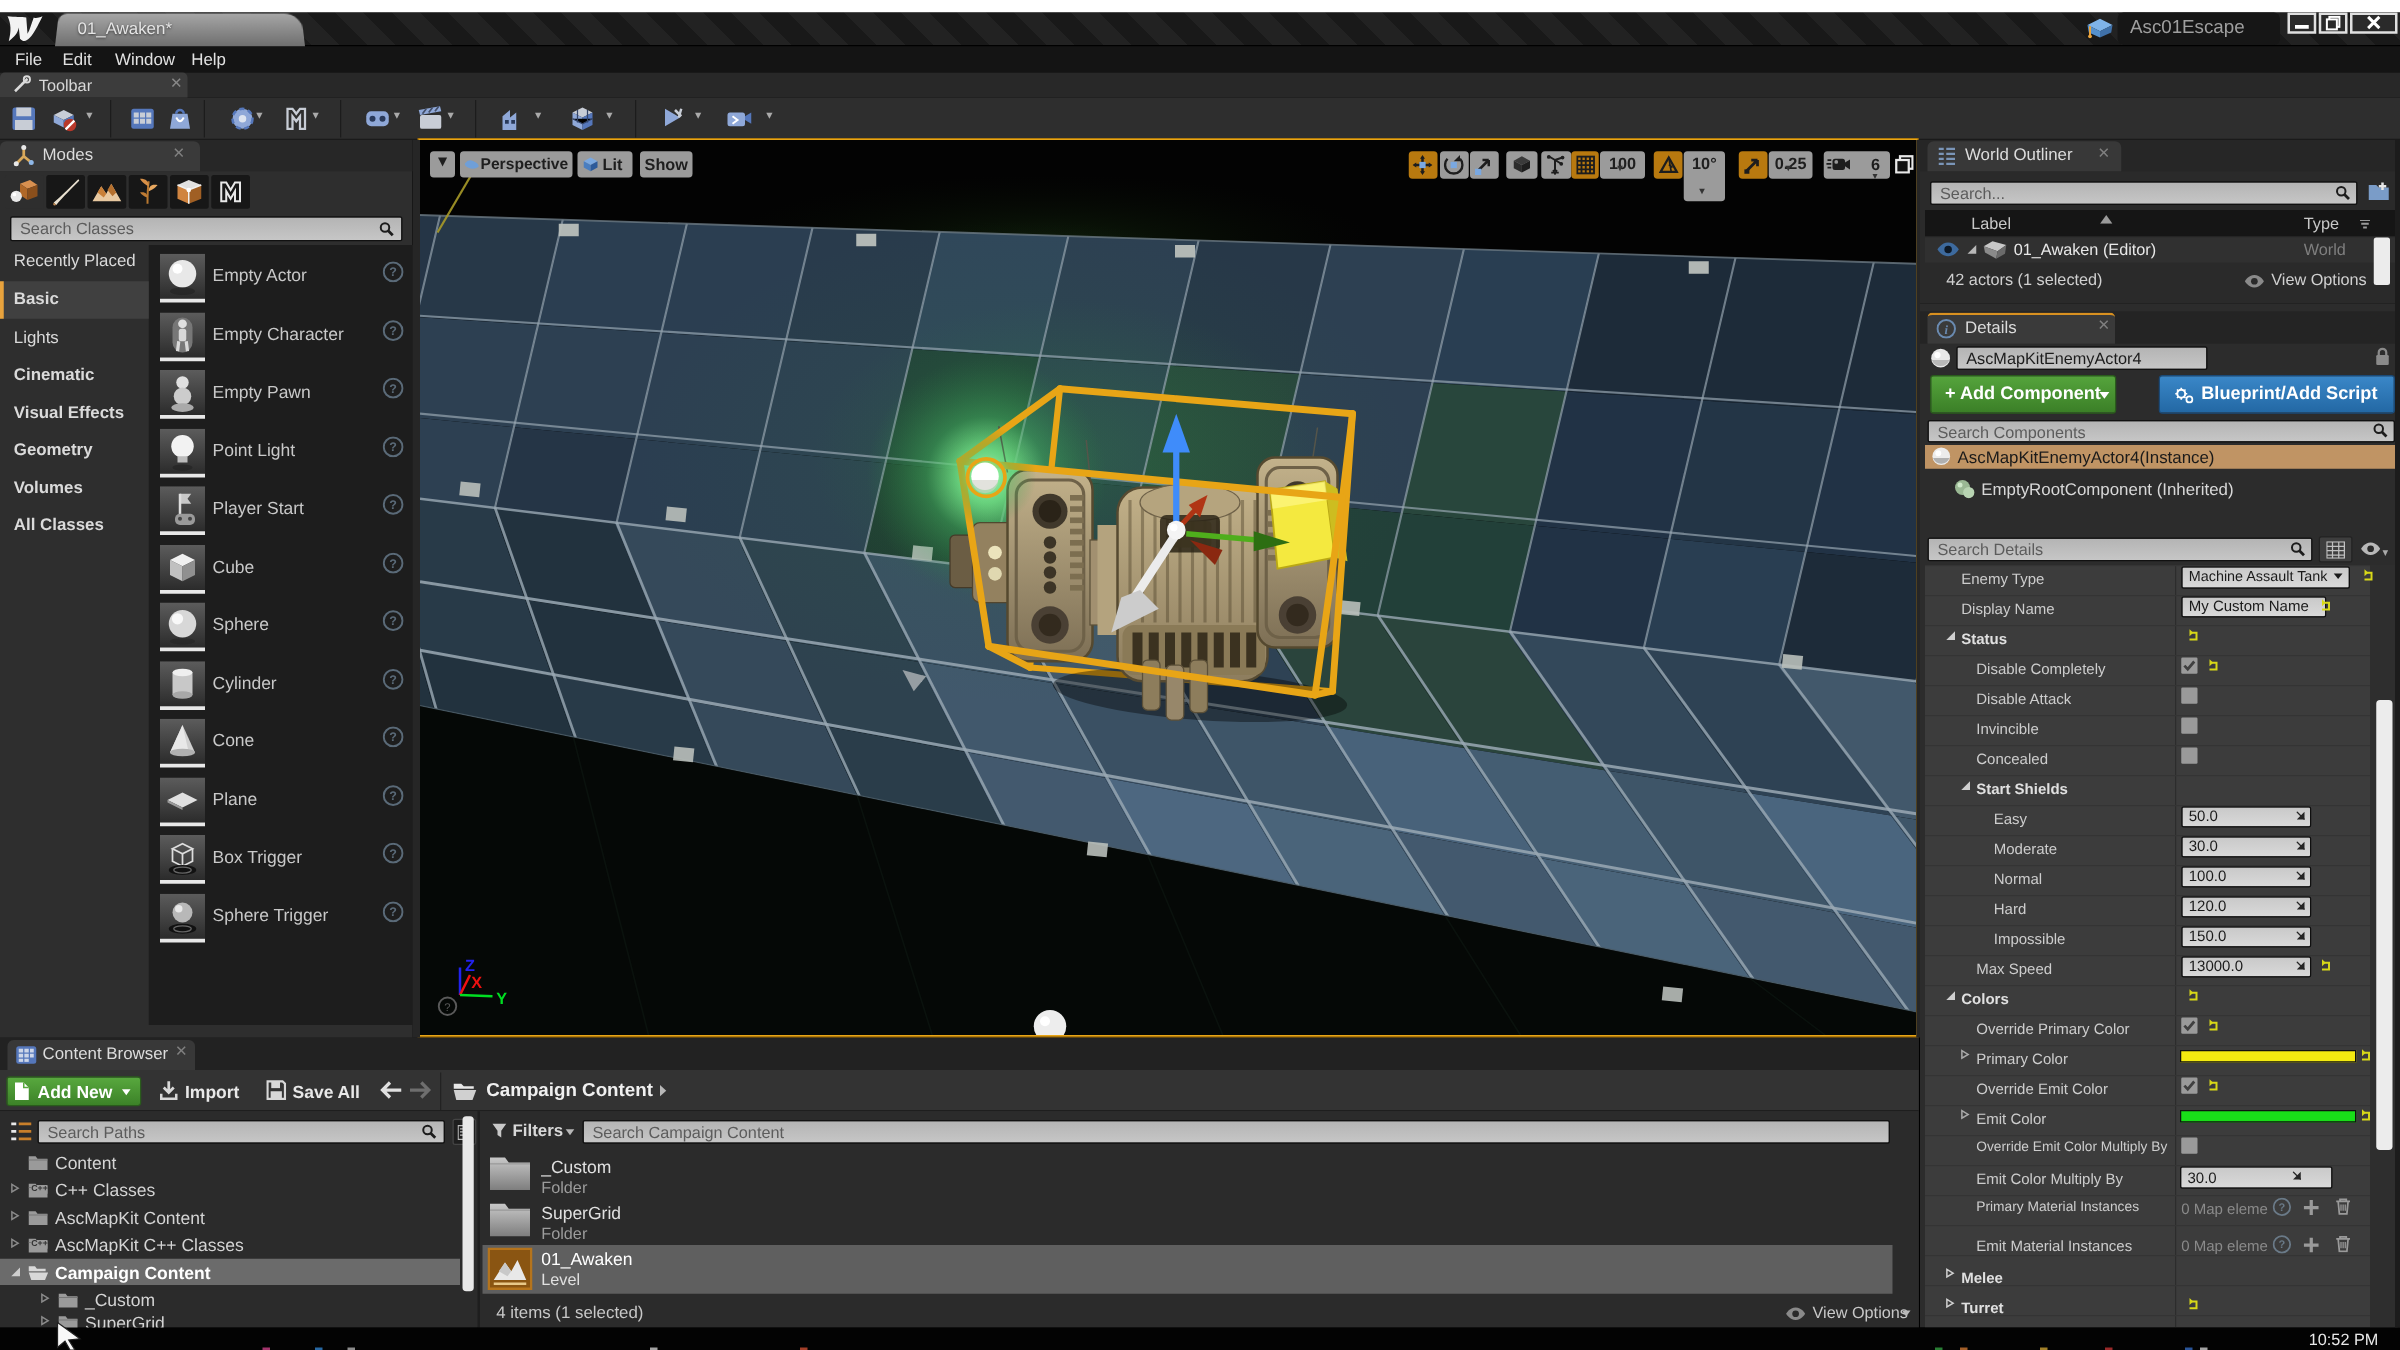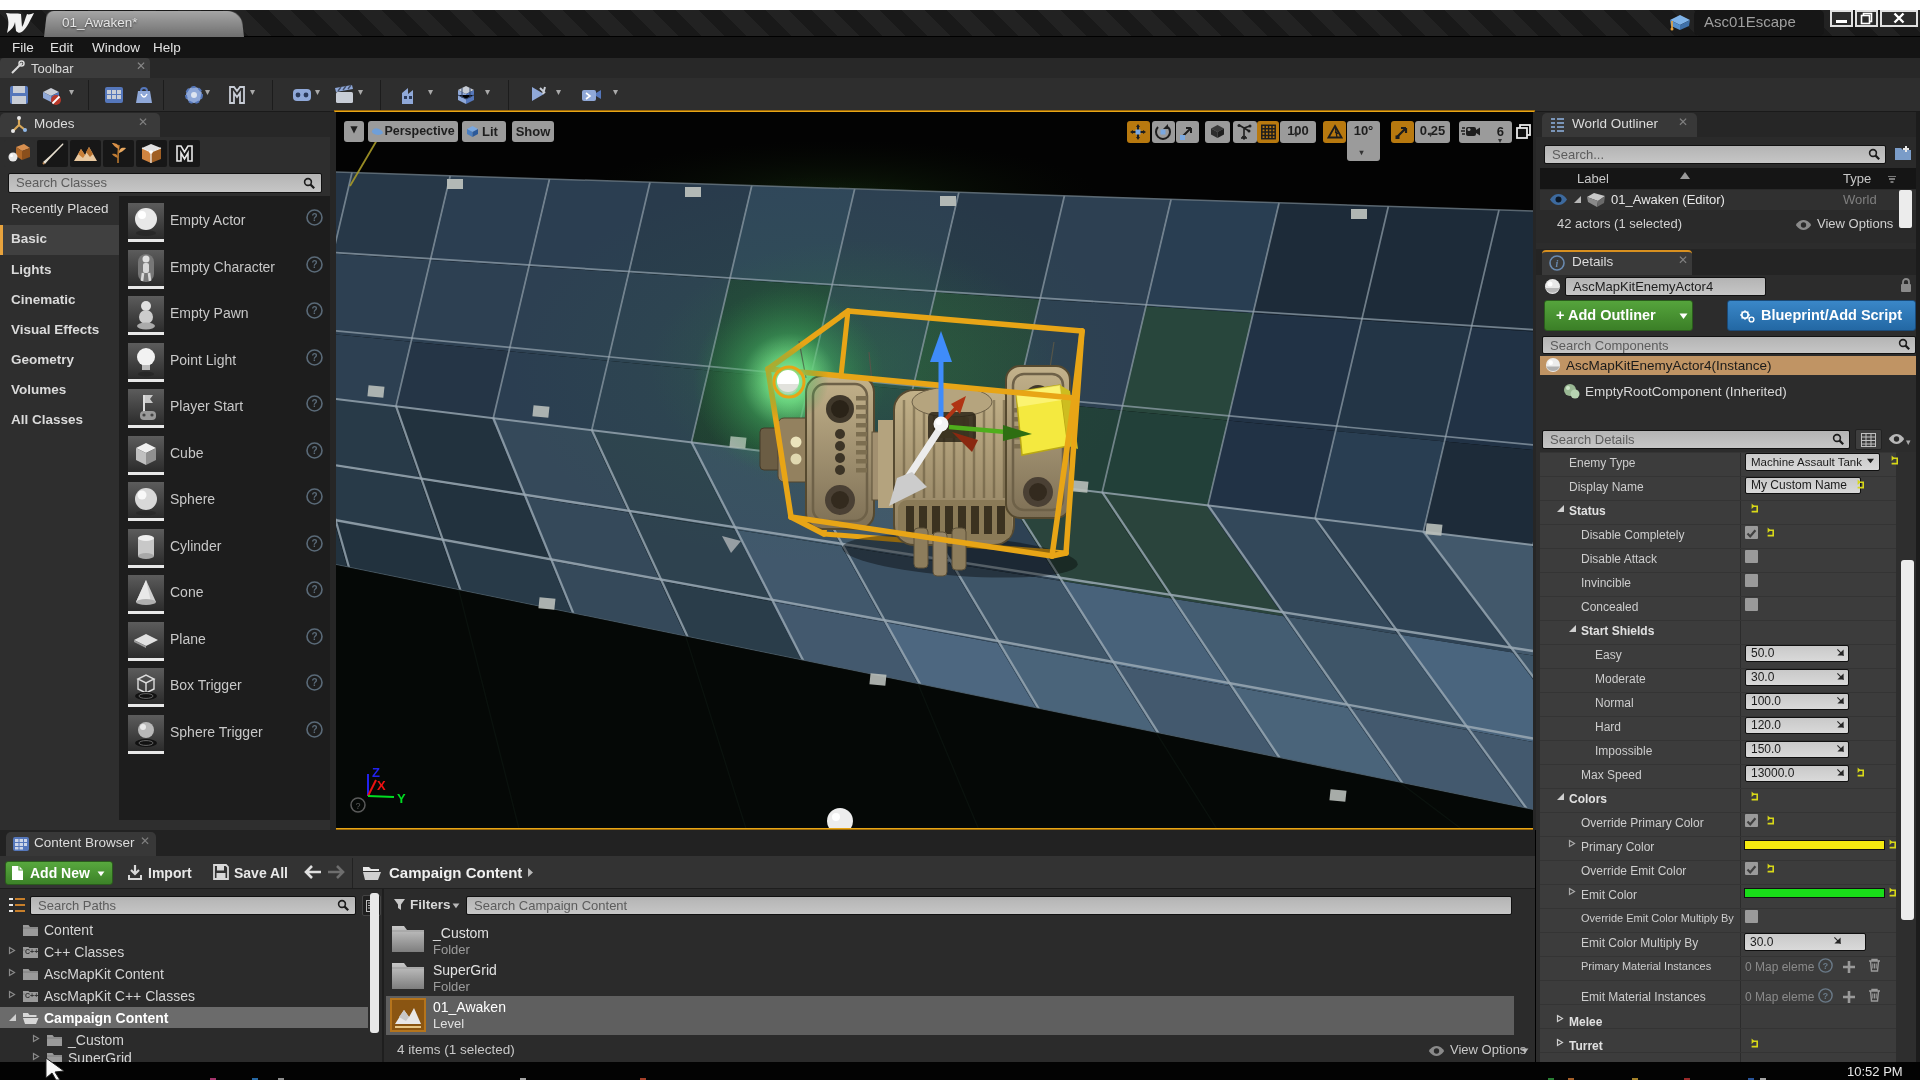--- a/index.html
+++ b/index.html
@@ -198,21 +198,21 @@
     <circle cx="5" cy="5" r="3.4" fill="none" stroke="#1c1c1c" stroke-width="1.6"></circle>
     <line x1="7.6" y1="7.6" x2="11.2" y2="11.2" stroke="#1c1c1c" stroke-width="2.2"></line>
   </svg>
 <div class="ab" style="left:0;top:196px;width:330px;height:634px;background:#2e2e2e"></div>
 <div class="ab" style="left:119px;top:196px;width:211px;height:624px;background:#1d1d1d"></div>
 <div class="ab" style="left:0;top:225px;width:119px;height:30px;background:#404040"></div>
 <div class="ab" style="left:0;top:225px;width:3px;height:30px;background:#e8a33d"></div>
 
 <div class="txt" style="left:11px;top:201px;font-size:13.5px;font-weight:normal;color:#dadada">Recently Placed</div>
 <div class="txt" style="left:11px;top:231px;font-size:13.5px;font-weight:bold;color:#dadada">Basic</div>
-<div class="txt" style="left:11px;top:262px;font-size:13.5px;font-weight:bold;color:#dadada">Lights</div>
+<div class="txt" style="left:11px;top:262px;font-size:13.5px;font-weight:normal;color:#dadada">Lights</div>
 <div class="txt" style="left:11px;top:292px;font-size:13.5px;font-weight:bold;color:#dadada">Cinematic</div>
 <div class="txt" style="left:11px;top:322px;font-size:13.5px;font-weight:bold;color:#dadada">Visual Effects</div>
 <div class="txt" style="left:11px;top:352px;font-size:13.5px;font-weight:bold;color:#dadada">Geometry</div>
 <div class="txt" style="left:11px;top:382px;font-size:13.5px;font-weight:bold;color:#dadada">Volumes</div>
 <div class="txt" style="left:11px;top:412px;font-size:13.5px;font-weight:bold;color:#dadada">All Classes</div>
 <svg class="ab" style="left:128px;top:203px" width="36" height="36" viewBox="0 0 36 36">
     <defs>
       <linearGradient id="tgEmptyActor" x1="0" y1="0" x2="0" y2="1">
         <stop offset="0" stop-color="#5c5c5c"></stop>
         <stop offset="1" stop-color="#2b2b2b"></stop>
@@ -851,21 +851,21 @@
     <circle cx="6" cy="6" r="2.5" fill="#fff"></circle>
 <path d="M1.5 10 a7.5 7.5 0 0 0 14 0 Z" fill="#b8b8b8"></path>
   </svg>
 <div class="sbx" style="left:1565px;top:277px;width:201px;height:19px;color:#1c1c1c">AscMapKitEnemyActor4</div>
 <svg class="ab" style="left:1899px;top:277px" width="14" height="17" viewBox="0 0 14 17">
 <rect x="2" y="7" width="10" height="8" rx="1" fill="#8a8a8a"></rect>
 <path d="M4 7 V5 a3 3 0 0 1 6 0 v2" fill="none" stroke="#8a8a8a" stroke-width="1.8"></path>
   </svg>
 
 <div class="ab" style="left:1544px;top:300px;width:149px;height:31px;background:linear-gradient(#55a43c,#3b7f27);border:1px solid #2a5c1c;border-radius:3px"></div>
-<div class="txt" style="left:1556px;top:307px;font-size:14.5px;font-weight:bold;color:#fff">+ Add Outliner</div>
+<div class="txt" style="left:1556px;top:307px;font-size:14.5px;font-weight:bold;color:#fff">+ Add Component</div>
 <svg class="ab" style="left:1679px;top:313px" width="9" height="7" viewBox="0 0 9 7">
     <path d="M0.5 0.5 L4.5 6 L8.5 0.5 Z" fill="#fff"></path>
   </svg>
 <div class="ab" style="left:1727px;top:300px;width:189px;height:31px;background:linear-gradient(#3a87c8,#2368a4);border:1px solid #1a4a78;border-radius:3px"></div>
 <svg class="ab" style="left:1739px;top:308px" width="16" height="15" viewBox="0 0 16 15">
 <circle cx="6" cy="7" r="3.2" fill="none" stroke="#fff" stroke-width="1.6"></circle>
 <path d="M6 2.2 v2 M6 9.8 v2 M1.2 7 h2 M8.8 7 h2 M2.6 3.6 l1.4 1.4 M8 9 l1.4 1.4 M2.6 10.4 l1.4-1.4 M8 5 l1.4-1.4" stroke="#fff" stroke-width="1.3"></path>
 <circle cx="12.5" cy="11.5" r="2.4" fill="none" stroke="#fff" stroke-width="1.4"></circle>
   </svg>
 <div class="txt" style="left:1761px;top:307px;font-size:14.5px;font-weight:bold;color:#fff">Blueprint/Add Script</div>

